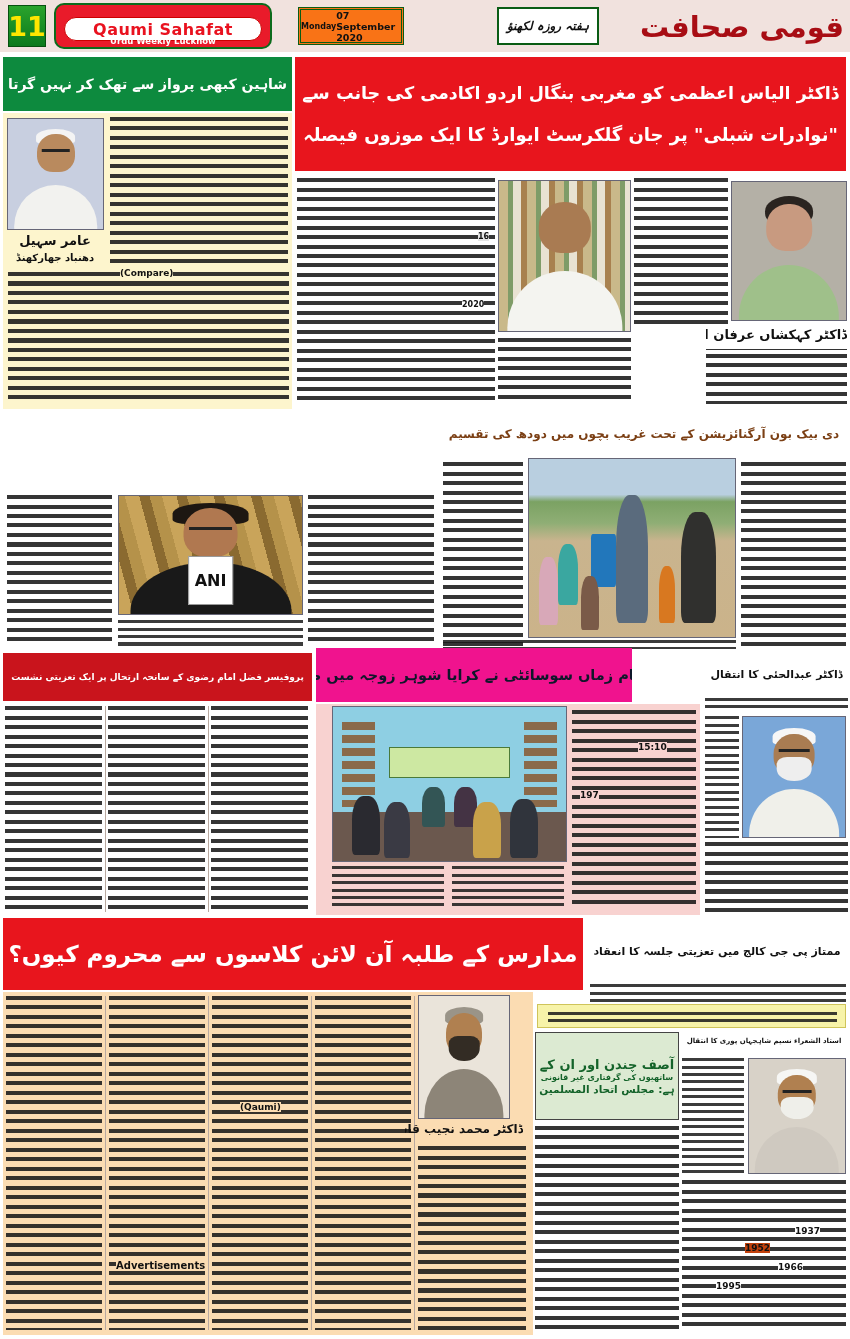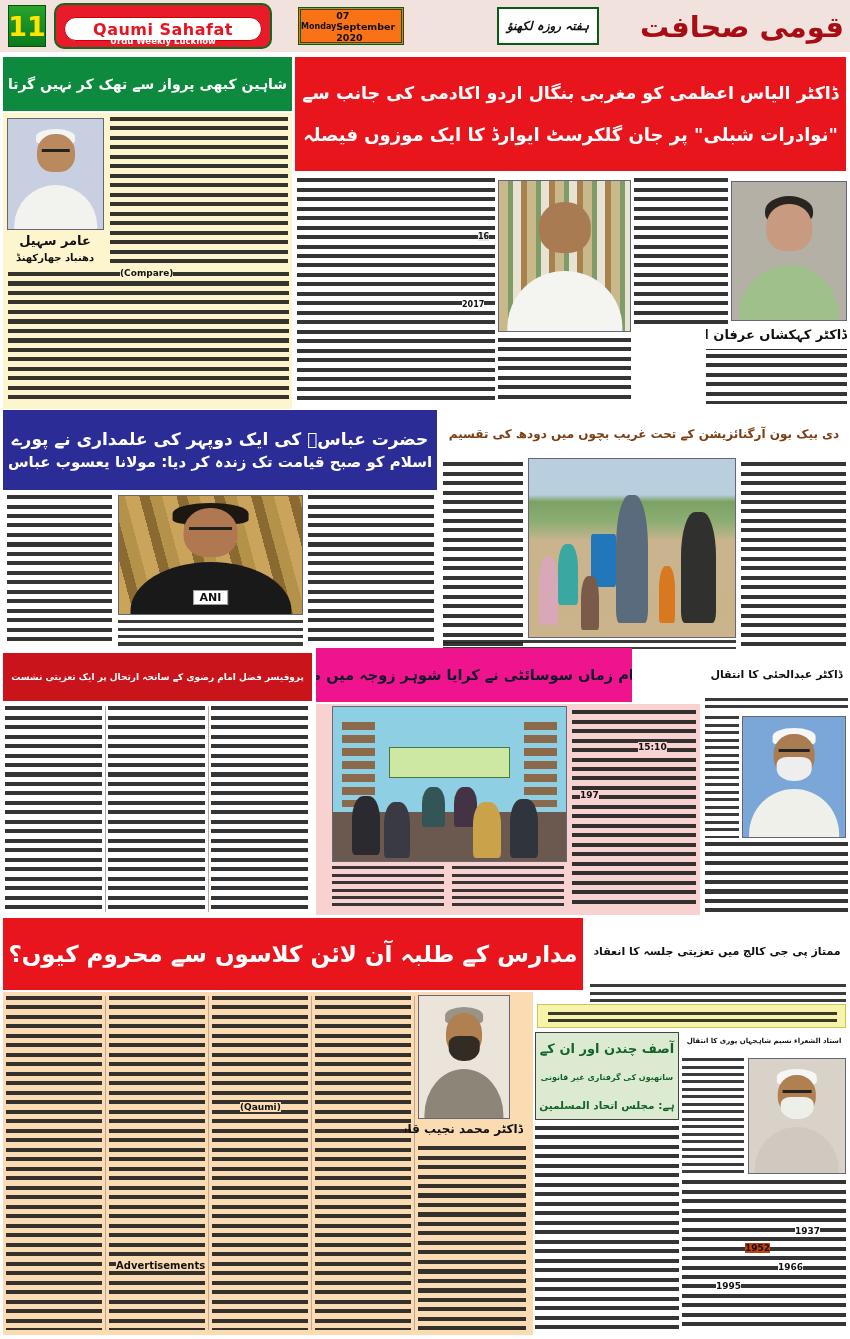--- a/index.html
+++ b/index.html
@@ -101,36 +101,32 @@
   <div class="photo" style="left:731px;top:181px;width:116px;height:140px;background:#b4b0a6;--skin:#c89a80;--hat:#2a2420;--torso:#9fc08a;">
     <div class="p-hat" style="top:10%;height:22%;border-radius:50% 50% 40% 40%;"></div>
     <div class="p-head" style="top:16%;"></div>
       <div class="p-torso"></div>
   </div>
   <div class="caption fit" style="left:706px;top:327px;width:141px;height:20px;font-size:13px;">ڈاکٹر کہکشاں عرفان الہ آباد</div>
   <div class="abs" style="left:706px;top:349px;width:141px;height:1px;background:#333;"></div>
   <div class="abs tx" style="left:706px;top:354px;width:141px;height:50px;"></div>
   <div class="abs tx" style="left:498px;top:338px;width:133px;height:66px;"></div>
   <span class="token" style="left:478px;top:232px;font-size:8px;background:#e5e5e5;">16</span>
-  <span class="token" style="left:462px;top:300px;font-size:8px;background:#fff;">2017</span>
-
-  <div class="abs hbox" style="left:3px;top:410px;width:434px;height:80px;background:#2c2c96;color:#fff;gap:4px;">
-    <span class="fit" style="font-size: 17px; font-weight: bold;">حضرت عباسؑ کی ایک دوپہر کی علمداری نے پورے</span>
-    <span class="fit" style="font-size: 15px; font-weight: bold;">اسلام کو صبح قیامت تک زندہ کر دیا: مولانا یعسوب عباس</span>
-  </div>
+  <span class="token" style="left:462px;top:300px;font-size:8px;background:#fff;">2020</span>
+
   <div class="abs tx" style="left:7px;top:495px;width:105px;height:150px;"></div>
   <div class="photo" style="left:118px;top:495px;width:185px;height:120px;
        background:repeating-linear-gradient(75deg,#c9a45a 0 14px,#8a6a30 14px 24px,#b5924a 24px 36px);
        --skin:#b07850;--hat:#1d1712;--torso:#191919;">
     <div class="p-hat" style="top:6%;height:18%;"></div>
     <div class="p-head" style="top:10%;width:30%;height:42%;"></div>
     <div class="p-glasses" style="top:26%;width:24%;"></div>
     <div class="p-torso" style="height:46%;"></div>
     <div class="abs" style="left:50%;bottom:8%;transform:translateX(-50%);background:#fff;border:1px solid #999;
-         color:#111;font-size:11px;font-weight:bold;padding:0 6px;">ANI</div>
+         color:#111;font-size:16px;font-weight:bold;padding:14px 6px;">ANI</div>
   </div>
   <div class="abs tx" style="left:308px;top:495px;width:126px;height:150px;"></div>
   <div class="abs tx-sm" style="left:118px;top:620px;width:185px;height:26px;"></div>
 
   <div class="abs hbox" style="left:440px;top:412px;width:408px;height:44px;background:#fff;color:#7b3f14;">
     <span class="fit" style="font-size: 12px; font-weight: bold;">دی بیک بون آرگنائزیشن کے تحت غریب بچوں میں دودھ کی تقسیم</span>
   </div>
   <div class="abs tx" style="left:443px;top:462px;width:80px;height:184px;"></div>
   <div class="photo" style="left:528px;top:458px;width:208px;height:180px;
        background:linear-gradient(to bottom,#b9cfe0 0%,#b9cfe0 20%,#7ba263 24%,#8fae75 36%,#c9b48e 46%,#cbb38a 100%);">
@@ -214,21 +210,21 @@
   <span class="token" style="left:116px;top:1260px;font-size:10px;background:#fbdcb2;">Advertisements</span>
 
   <div class="abs hbox" style="left:588px;top:920px;width:258px;height:62px;background:#fff;color:#111;">
     <span class="fit" style="font-size: 11px; font-weight: bold;">ممتاز پی جی کالج میں تعزیتی جلسہ کا انعقاد</span>
   </div>
   <div class="abs tx-sm" style="left:590px;top:984px;width:256px;height:18px;"></div>
   <div class="abs" style="left:537px;top:1004px;width:309px;height:24px;background:#f7f3a9;border:1px solid #cfc45a;">
     <div class="abs tx-sm" style="left:10px;top:7px;width:289px;height:10px;"></div>
   </div>
 
-  <div class="abs hbox" style="left:535px;top:1032px;width:144px;height:88px;background:#dcead2;border:1px solid #444;color:#14632a;gap:17px;">
+  <div class="abs hbox" style="left:535px;top:1032px;width:144px;height:88px;background:#dcead2;border:1px solid #444;color:#14632a;gap:1px;">
     <span class="fit" style="font-size: 13px; font-weight: bold;">آصف چندن اور ان کے</span>
     <span class="fit" style="font-size: 8px; font-weight: bold;">ساتھیوں کی گرفتاری غیر قانونی</span>
     <span class="fit" style="font-size: 10.5px; font-weight: bold;">ہے: مجلس اتحاد المسلمین</span>
   </div>
   <div class="abs tx" style="left:535px;top:1126px;width:144px;height:206px;"></div>
 
   <div class="abs hbox" style="left:682px;top:1028px;width:164px;height:26px;background:#fff;color:#111;">
     <span class="fit" style="font-size: 7px; font-weight: bold;">استاد الشعراء نسیم شاہجہاں پوری کا انتقال</span>
   </div>
   <div class="abs tx-sm" style="left:682px;top:1058px;width:62px;height:116px;"></div>

